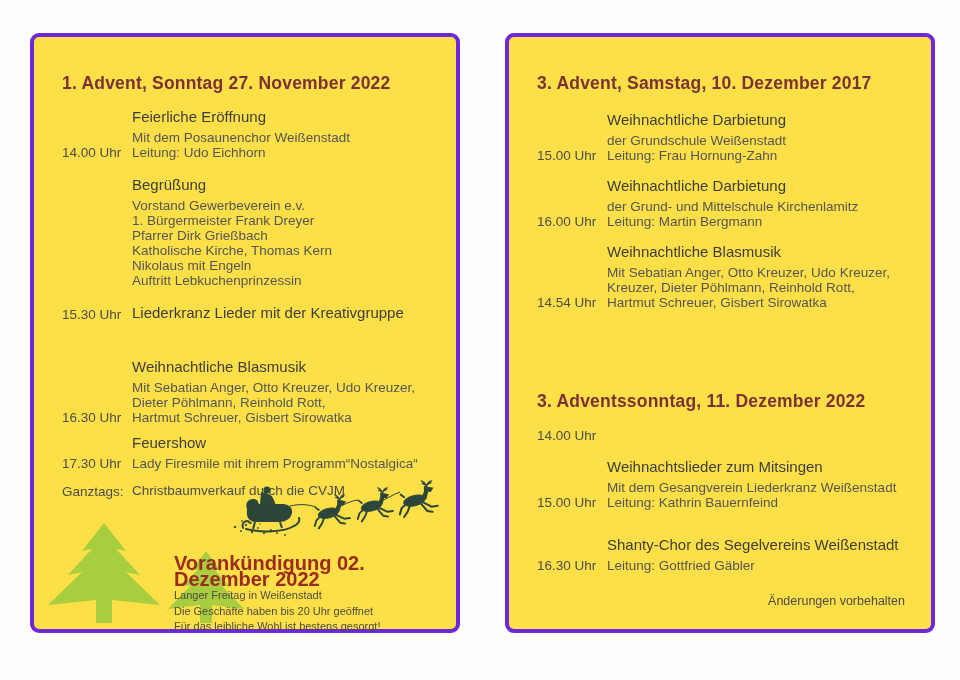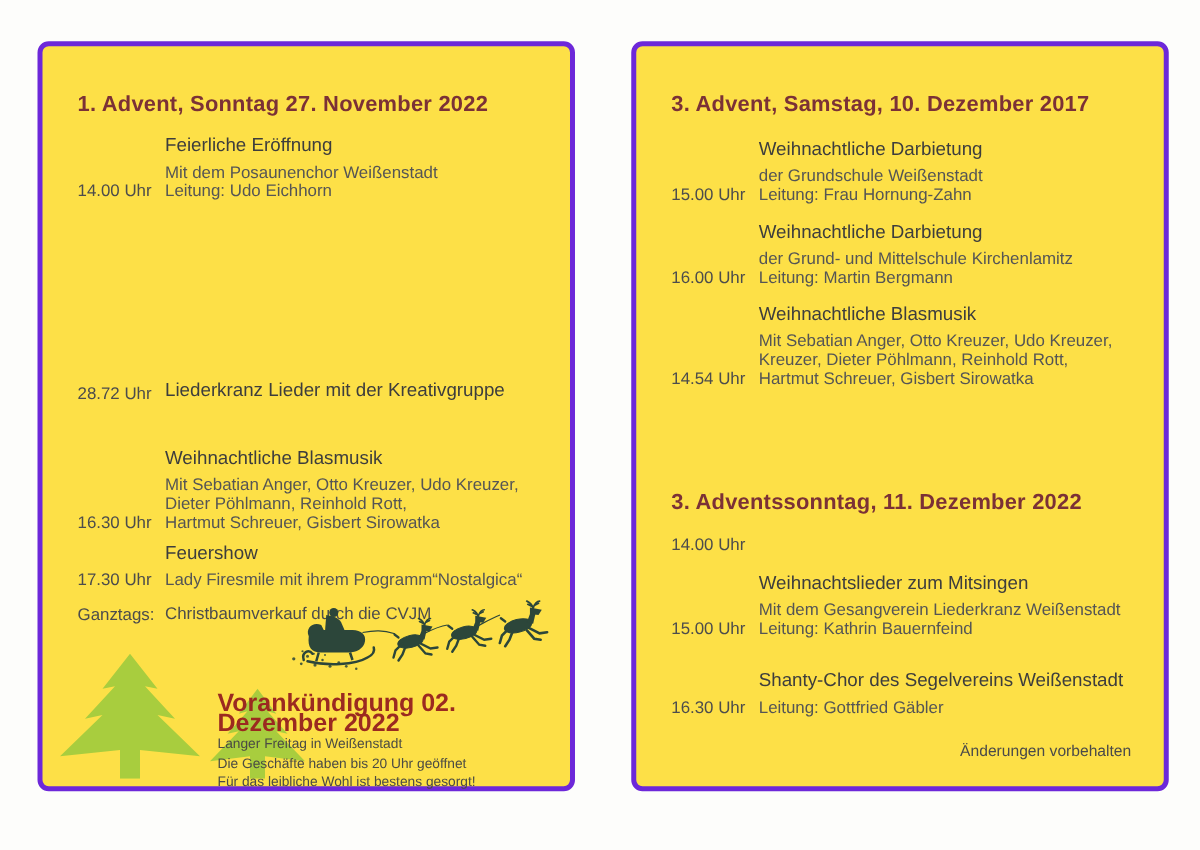--- a/index.html
+++ b/index.html
@@ -54,23 +54,35 @@
 
     <div class="event" style="top:70px">
       <span class="time">14.00 Uhr</span>
       <div class="ebody">
         <div class="etitle">Feierliche Eröffnung</div>
         <div class="edetails">Mit dem Posaunenchor Weißenstadt
 Leitung: Udo Eichhorn</div>
       </div>
     </div>
 
+    <div class="event" style="top:138px">
+      <span class="time"></span>
+      <div class="ebody">
+        <div class="etitle">Begrüßung</div>
+        <div class="edetails">Vorstand Gewerbeverein e.v.
+1. Bürgermeister Frank Dreyer
+Pfarrer Dirk Grießbach
+Katholische Kirche, Thomas Kern
+Nikolaus mit Engeln
+Auftritt Lebkuchenprinzessin</div>
+      </div>
+    </div>
 
     <div class="event" style="top:266px">
-      <span class="time">28.72 Uhr</span>
+      <span class="time">15.30 Uhr</span>
       <div class="ebody">
         <div class="etitle">Liederkranz Lieder mit der Kreativgruppe</div>
       </div>
     </div>
 
     <div class="event" style="top:320px">
       <span class="time">16.30 Uhr</span>
       <div class="ebody">
         <div class="etitle">Weihnachtliche Blasmusik</div>
         <div class="edetails">Mit Sebatian Anger, Otto Kreuzer, Udo Kreuzer,

